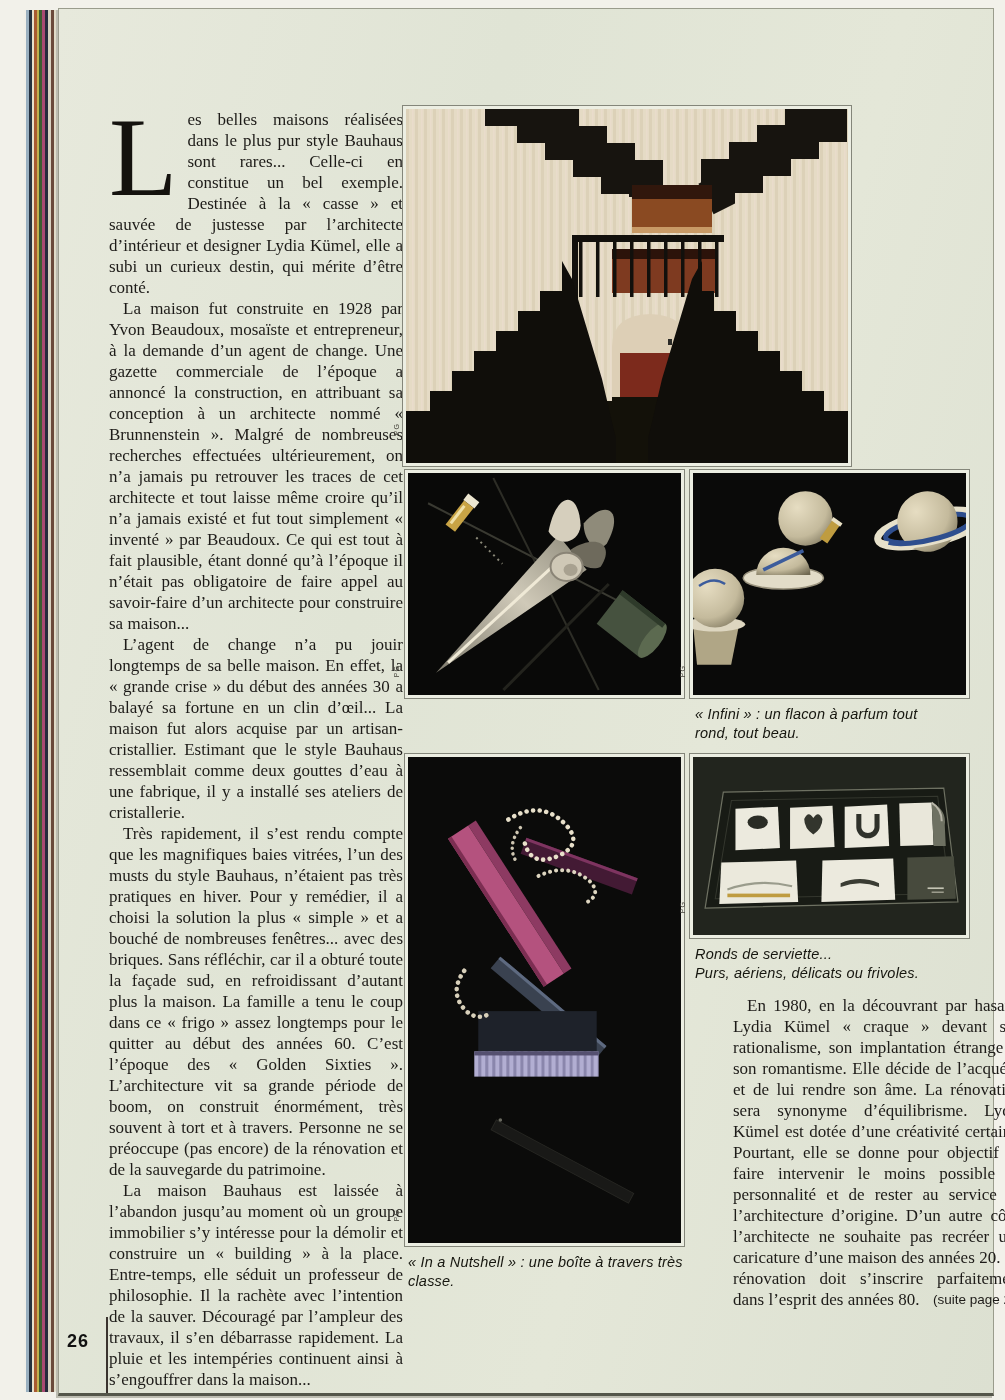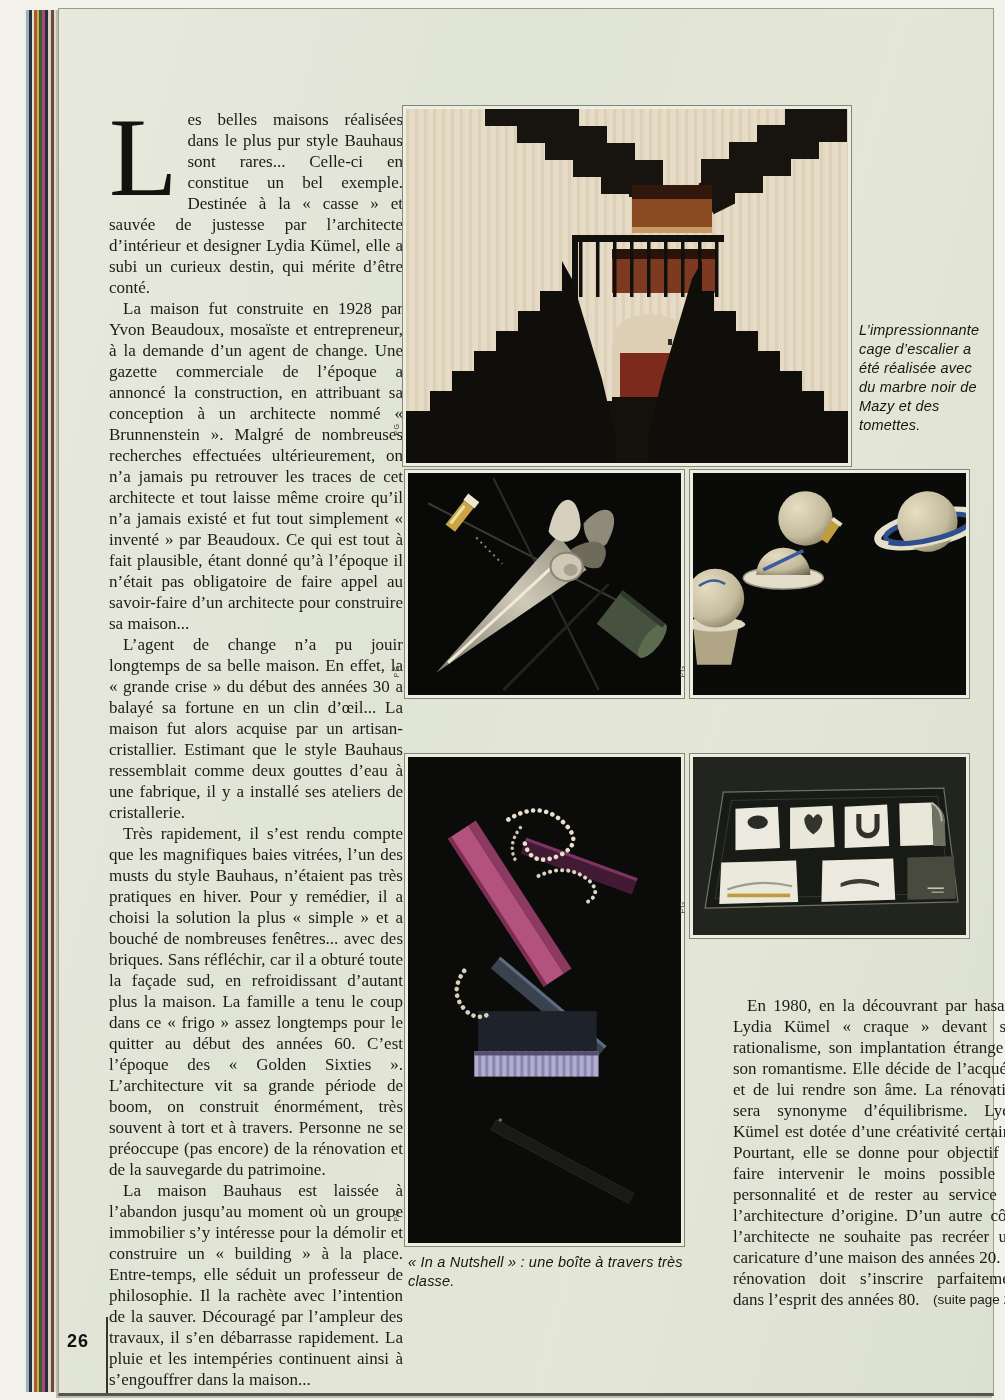--- a/index.html
+++ b/index.html
@@ -110,21 +110,20 @@
       <path d="M206,292 L206,238 Q206,206 244,205 Q282,206 282,238 L282,292 Z" fill="#ddcfb6"></path>
       <rect x="262" y="230" width="4" height="6" fill="#2a2a26"></rect>
       <rect x="214" y="244" width="60" height="48" fill="#7c2a1c"></rect>
 
       <polygon points="160,354 160,300 172,300 172,292 206,292 206,288 282,288 282,292 318,292 318,300 332,300 332,354" fill="#131109"></polygon>
       <polygon points="156,152 156,182 134,182 134,202 112,202 112,222 90,222 90,242 68,242 68,262 46,262 46,282 24,282 24,302 0,302 0,354 210,354 210,330 196,270 178,210 166,170" fill="#100e0a"></polygon>
       <polygon points="296,152 286,170 274,210 256,270 242,330 242,354 442,354 442,302 418,302 418,282 396,282 396,262 374,262 374,242 352,242 352,222 330,222 330,202 308,202 308,182 296,182" fill="#100e0a"></polygon>
     </svg>
   </div>
 
-  <div class="caption" style="left:800px;top:312px;width:126px;">L’impressionnante cage d’escalier a été réalisée avec du marbre noir de Mazy et des tomettes.</div>
 
   <div class="photo" style="left:349px;top:464px;width:273px;height:222px;">
     <svg viewBox="0 0 272 220" preserveAspectRatio="none">
       <defs>
         <linearGradient id="cone" x1="0" y1="1" x2="1" y2="0">
           <stop offset="0" stop-color="#7e7a6c"></stop>
             <stop offset=".55" stop-color="#cfc9b8"></stop>
             <stop offset="1" stop-color="#8e8a7a"></stop>
         </linearGradient>
       </defs>
@@ -182,20 +181,21 @@
       <g transform="rotate(-12 235 55)">
         <ellipse cx="235" cy="55" rx="52" ry="15" fill="none" stroke="#e6e0ca" stroke-width="7"></ellipse>
         <ellipse cx="235" cy="55" rx="44" ry="11" fill="none" stroke="#2e4e8e" stroke-width="5"></ellipse>
         <circle cx="235" cy="48" r="30" fill="url(#orb)"></circle>
         <path d="M185,59 A52,15 0 0 0 285,53" fill="none" stroke="#e6e0ca" stroke-width="7"></path>
         <path d="M193,60 A44,11 0 0 0 277,55" fill="none" stroke="#2e4e8e" stroke-width="5"></path>
       </g>
     </svg>
   </div>
 
+  <div class="caption" style="left:636px;top:696px;width:250px;">« Infini » : un flacon à parfum tout rond, tout beau.</div>
 
   <div class="photo" style="left:349px;top:748px;width:273px;height:486px;">
     <svg viewBox="0 0 272 482" preserveAspectRatio="none">
       <defs>
         <pattern id="lav" width="7" height="24" patternUnits="userSpaceOnUse">
           <rect width="7" height="24" fill="#b2aed2"></rect>
             <rect width="3" height="24" fill="#8a86ac"></rect>
         </pattern>
       </defs>
       <rect width="272" height="482" fill="#0b0b0a"></rect>
@@ -250,20 +250,24 @@
       <path d="M34,128 q32,-11 64,-3" fill="none" stroke="#9a9c8c" stroke-width="2"></path>
       <rect x="34" y="132" width="62" height="3.5" fill="#bf9c40"></rect>
       <polygon points="128,100 198,98 200,138 127,140" fill="#eceade"></polygon>
       <path d="M146,122 q19,-8 38,0 l0,3.5 q-19,-7 -38,0 z" fill="#3a3c33"></path>
       <polygon points="212,97 258,96 260,137 212,138" fill="#474a3d"></polygon>
       <rect x="232" y="126" width="16" height="1.6" fill="#c4c4b4"></rect>
       <rect x="236" y="130" width="12" height="1.3" fill="#a8a898"></rect>
     </svg>
   </div>
 
+  <div class="caption" style="left:636px;top:936px;width:290px;">
+    <div>Ronds de serviette...</div>
+    <div>Purs, aériens, délicats ou frivoles.</div>
+  </div>
 
   <div class="body-col" style="left:634px;top:986px;width:290px;margin-left:40px;">
     <p>En 1980, en la découvrant par hasard, Lydia Kümel « craque » devant son rationalisme, son implantation étrange et son romantisme. Elle décide de l’acquérir et de lui rendre son âme. La rénovation sera synonyme d’équilibrisme. Lydia Kümel est dotée d’une créativité certaine. Pourtant, elle se donne pour objectif de faire intervenir le moins possible sa personnalité et de rester au service de l’architecture d’origine. D’un autre côté, l’architecte ne souhaite pas recréer une caricature d’une maison des années 20. La rénovation doit s’inscrire parfaitement dans l’esprit des années 80.</p>
     <div class="continuation">(suite page 28)</div>
   </div>
 
   <div class="caption" style="left:349px;top:1244px;width:280px;">« In a Nutshell » : une boîte à travers très classe.</div>
 
   <div class="credit" style="left:334px;top:414px;">PG</div>
   <div class="credit" style="left:334px;top:656px;">PG</div>

